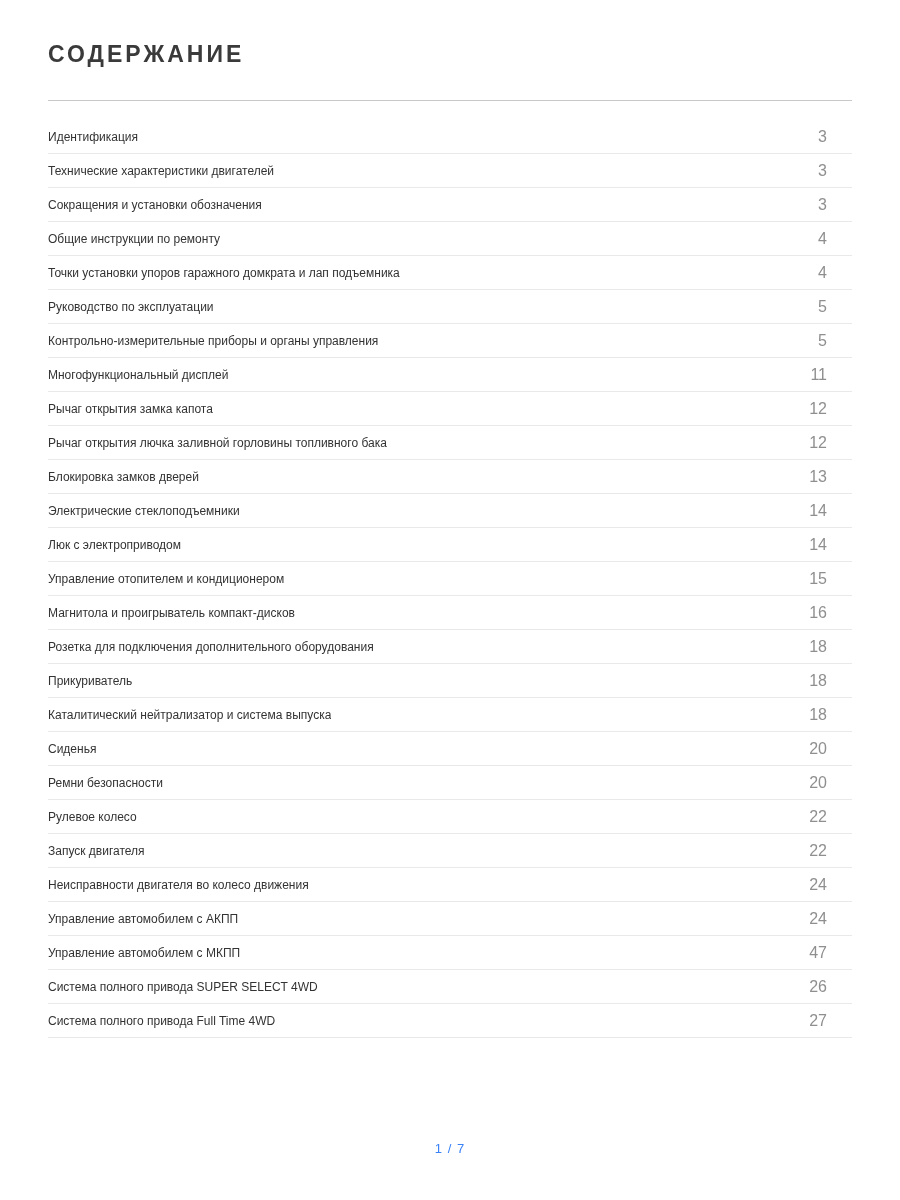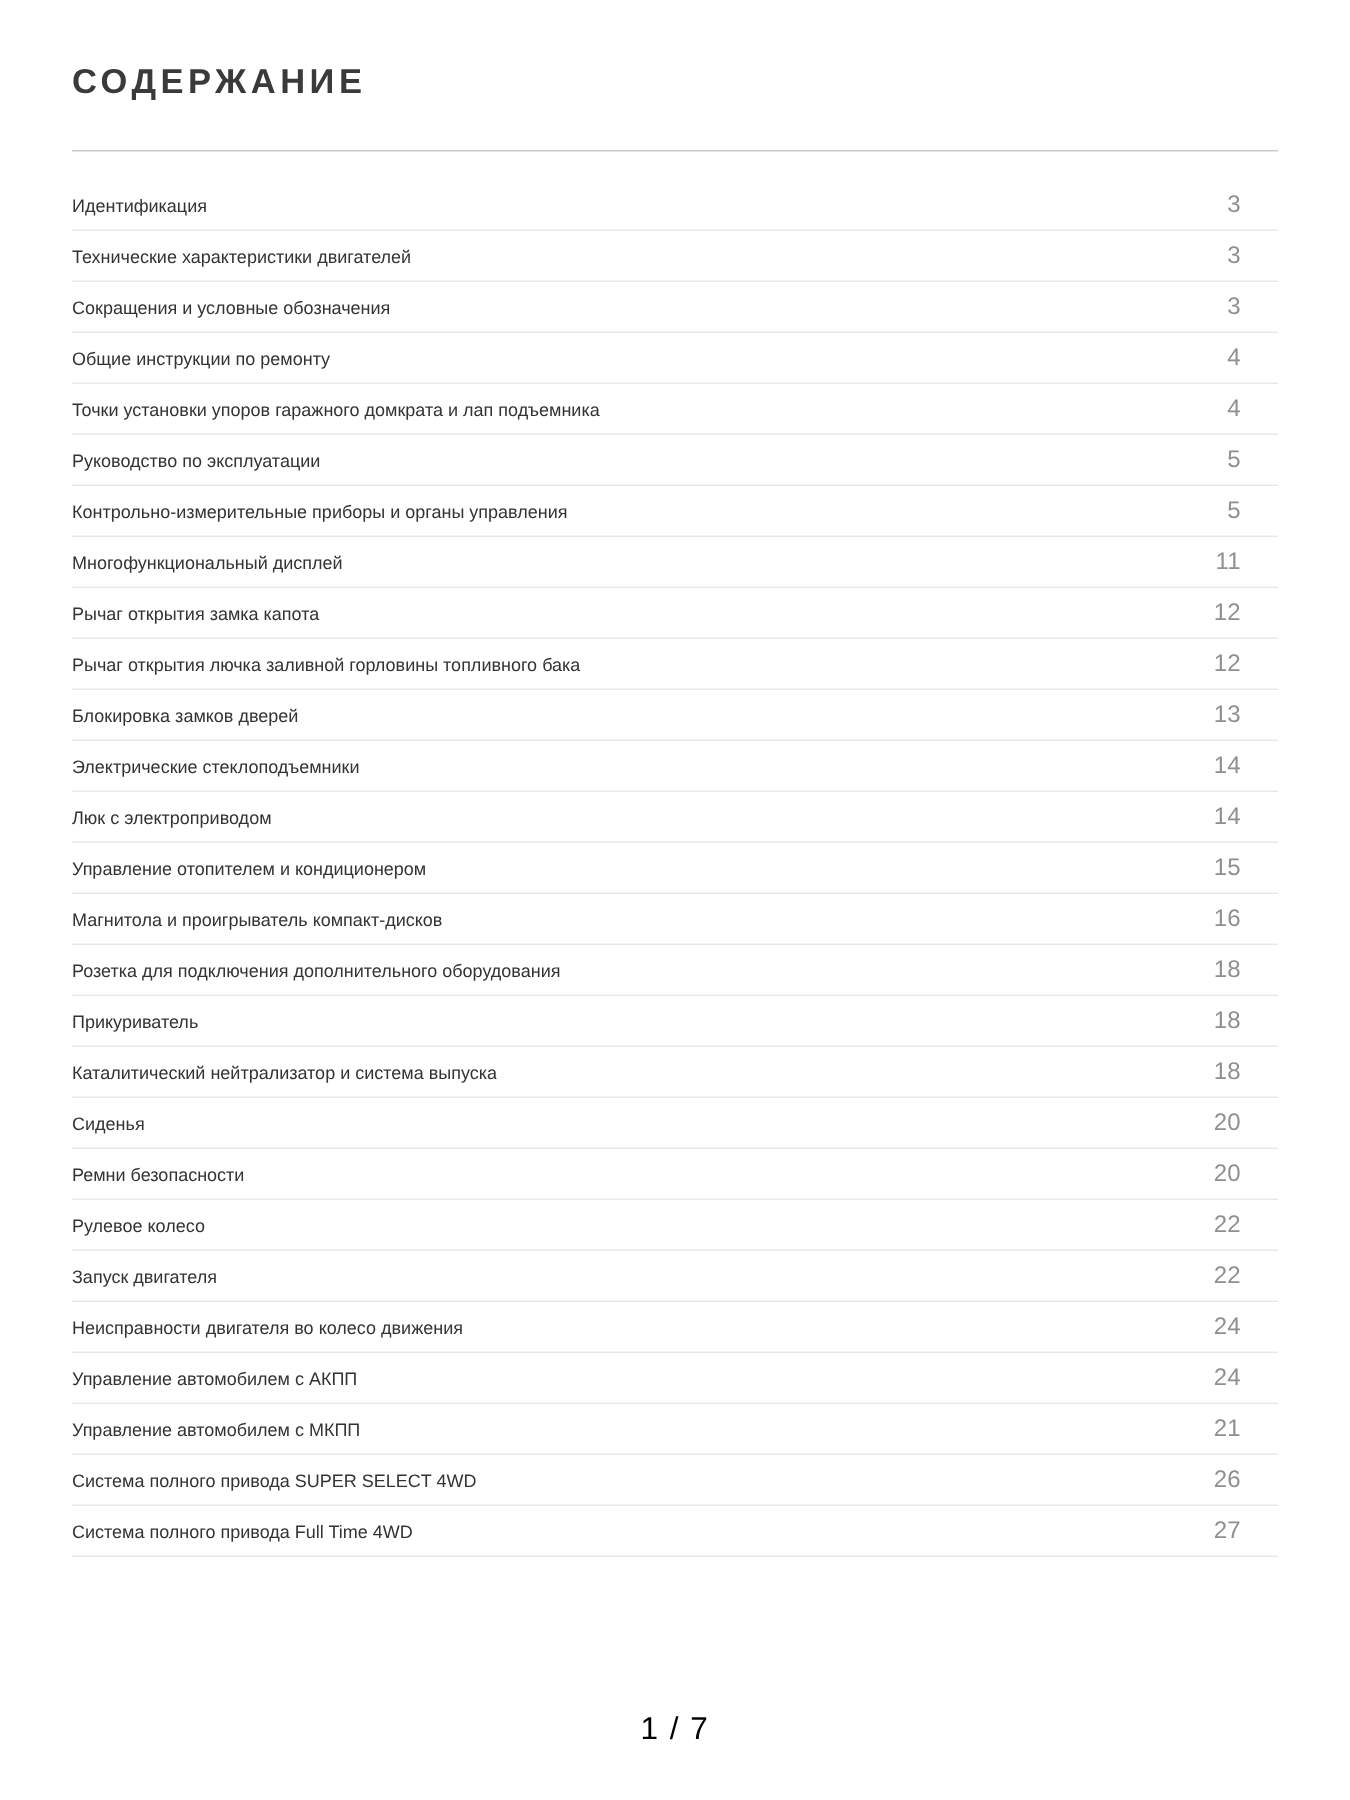--- a/index.html
+++ b/index.html
@@ -51,23 +51,23 @@
     color: #8f8f8f;
     padding-right: 25px;
     flex-shrink: 0;
   }
   .footer {
     position: absolute;
     top: 1141px;
     left: 0;
     width: 100%;
     text-align: center;
-    font-size: 21px;
+    font-size: 13px;
     letter-spacing: 1px;
-    color: #000000;
+    color: #3b82f6;
   }
 </style>
 </head>
 <body>
 
 <div class="page">
 
   <h1 class="title">СОДЕРЖАНИЕ</h1>
 
   <div class="top-rule"></div>
@@ -77,21 +77,21 @@
     <span class="toc-label">Идентификация</span>
     <span class="toc-page">3</span>
   </div>
 
   <div class="toc-row">
     <span class="toc-label">Технические характеристики двигателей</span>
     <span class="toc-page">3</span>
   </div>
 
   <div class="toc-row">
-    <span class="toc-label">Сокращения и условные обозначения</span>
+    <span class="toc-label">Сокращения и установки обозначения</span>
     <span class="toc-page">3</span>
   </div>
 
   <div class="toc-row">
     <span class="toc-label">Общие инструкции по ремонту</span>
     <span class="toc-page">4</span>
   </div>
 
   <div class="toc-row">
     <span class="toc-label">Точки установки упоров гаражного домкрата и лап подъемника</span>
@@ -189,21 +189,21 @@
     <span class="toc-page">24</span>
   </div>
 
   <div class="toc-row">
     <span class="toc-label">Управление автомобилем с АКПП</span>
     <span class="toc-page">24</span>
   </div>
 
   <div class="toc-row">
     <span class="toc-label">Управление автомобилем с МКПП</span>
-    <span class="toc-page">21</span>
+    <span class="toc-page">47</span>
   </div>
 
   <div class="toc-row">
     <span class="toc-label">Система полного привода SUPER SELECT 4WD</span>
     <span class="toc-page">26</span>
   </div>
 
   <div class="toc-row">
     <span class="toc-label">Система полного привода Full Time 4WD</span>
     <span class="toc-page">27</span>

